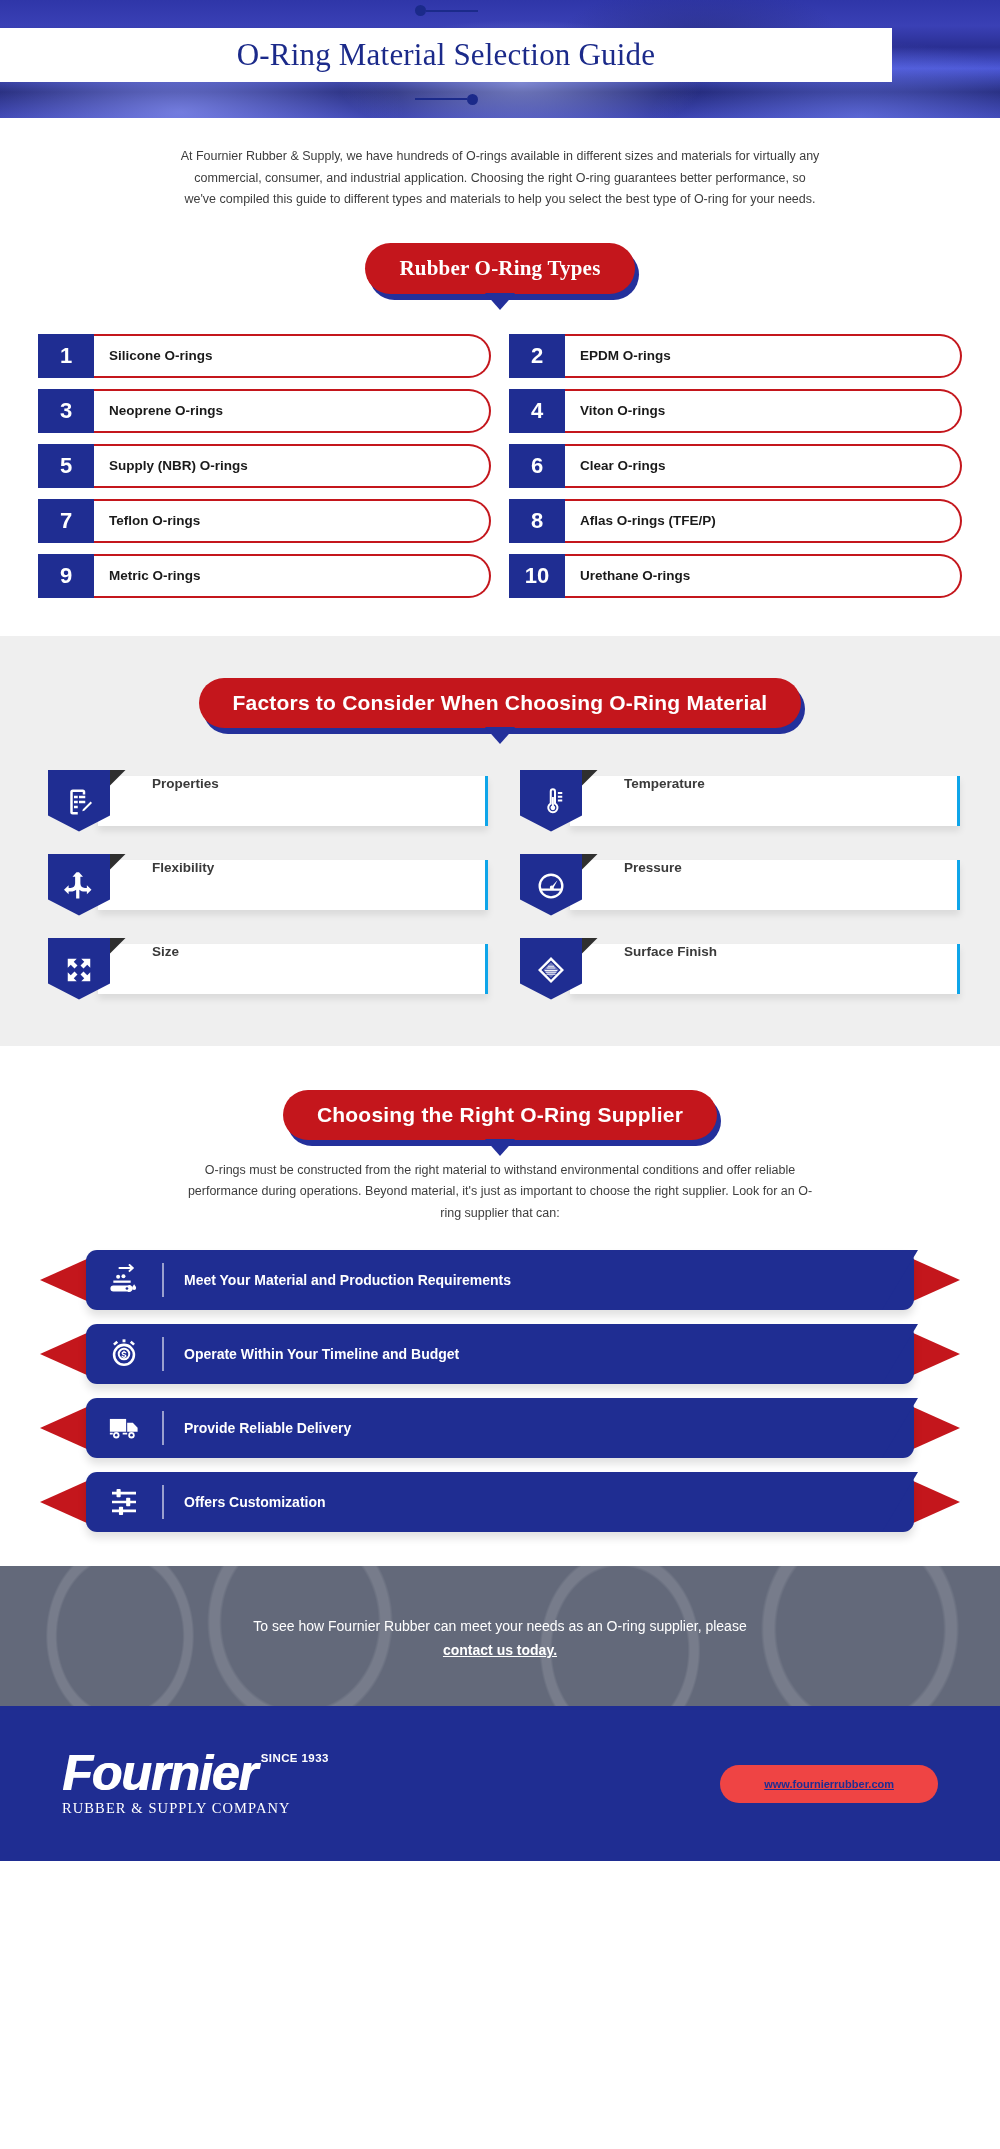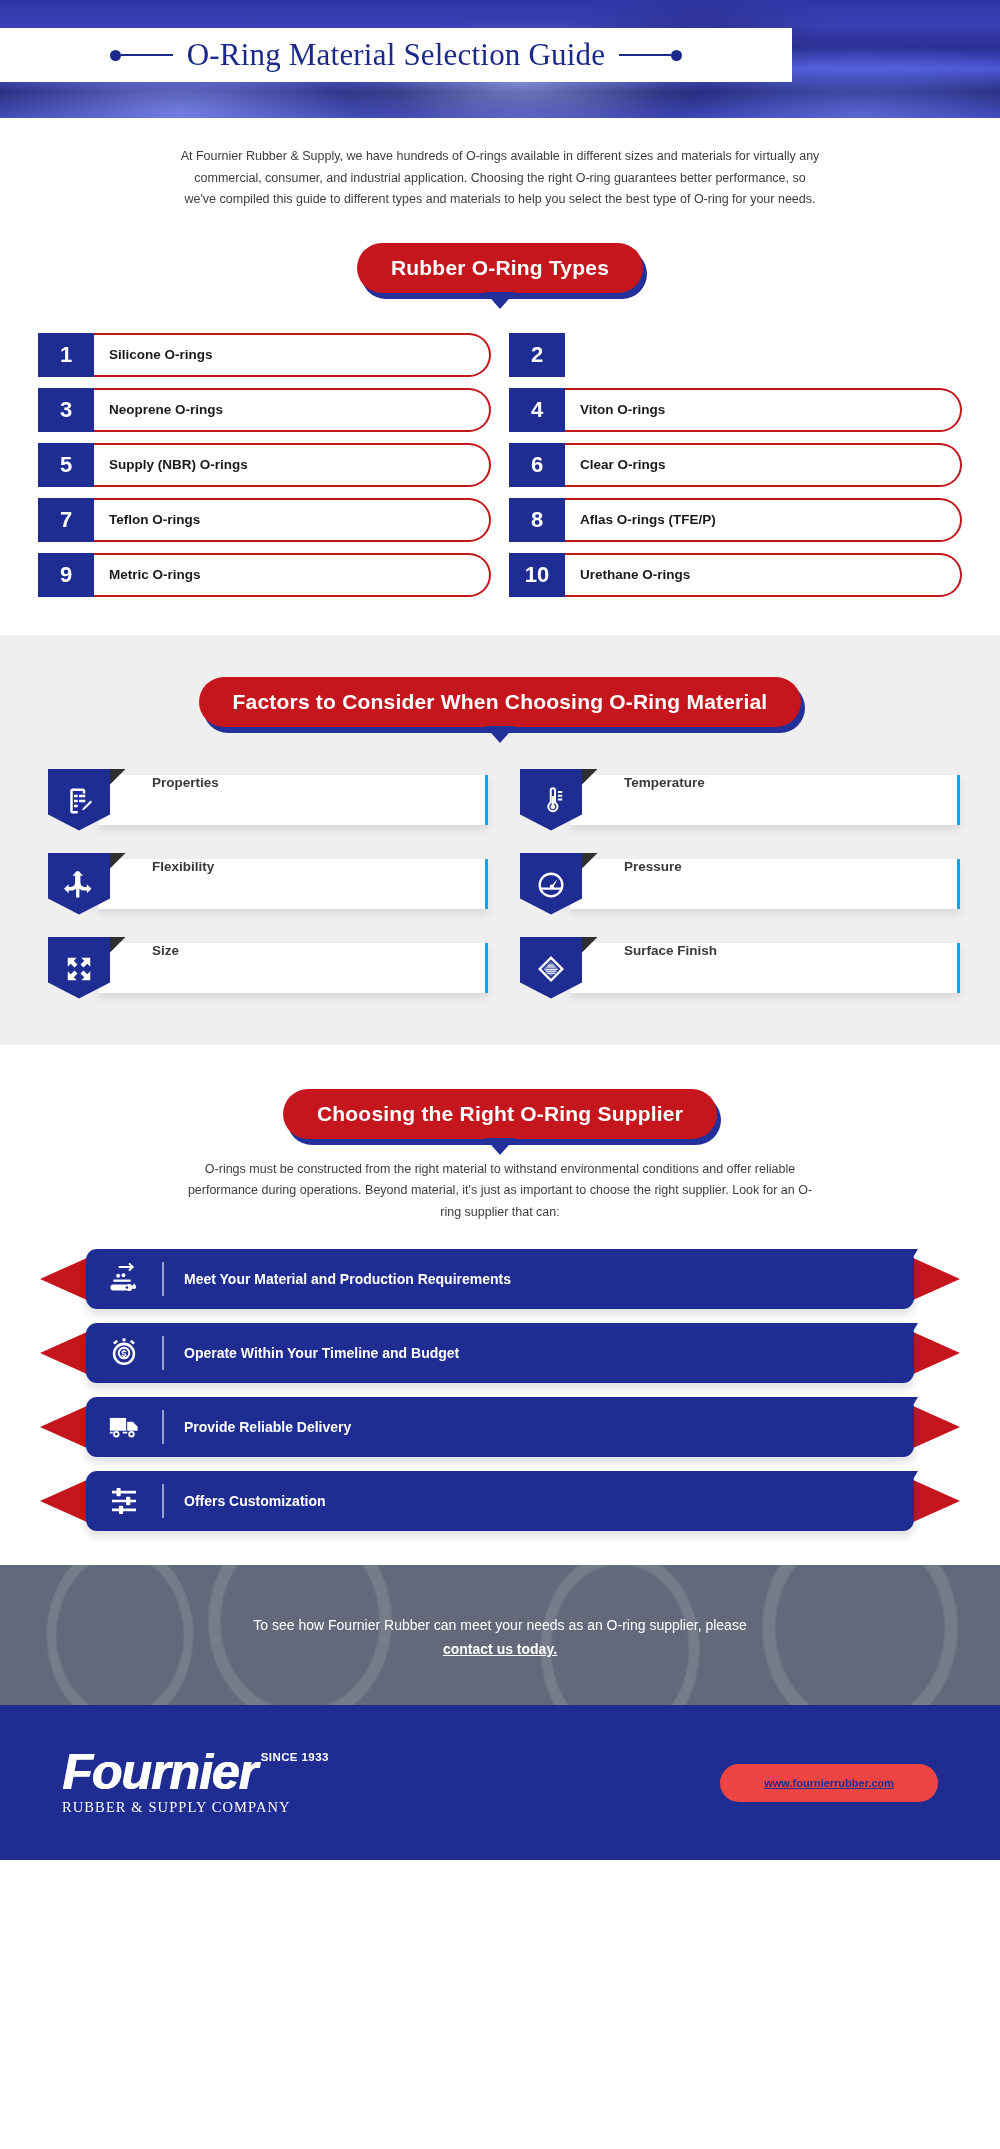--- a/index.html
+++ b/index.html
@@ -13,22 +13,22 @@
 
   
   .hero{position:relative;width:1000px;height:118px;overflow:hidden;
         background:linear-gradient(180deg,#2f36a8 0%,#3a40b5 22%,#2a2f93 40%,#4b57d6 58%,#1e2473 78%,#373fae 100%);}
   .hero::before{content:"";position:absolute;inset:0;
         background:
           radial-gradient(ellipse 320px 120px at 18% 95%, rgba(150,160,255,.65), transparent 70%),
           radial-gradient(ellipse 260px 90px at 52% 70%, rgba(190,200,255,.55), transparent 70%),
           radial-gradient(ellipse 300px 110px at 86% 100%, rgba(120,135,245,.55), transparent 70%),
           radial-gradient(ellipse 200px 70px at 70% 30%, rgba(40,46,130,.7), transparent 70%);}
-  .title-band{position:absolute;top:28px;left:0;width:792px;height:54px;background:#ffffff;
-        display:flex;align-items:center;justify-content:center;gap:0;}
+  .title-band{position:absolute;top:28px;left:0;width:892px;height:54px;background:#ffffff;
+        display:flex;align-items:center;justify-content:center;gap:0;flex-direction:column;}
   .title-text{font-family:"Liberation Serif", serif;font-size:31px;color:#1b2a8a;letter-spacing:.2px;
         white-space:nowrap;padding:0 14px;font-weight:400;}
   .tl-dash{display:flex;align-items:center;}
   .tl-dot{width:11px;height:11px;border-radius:50%;background:#1b2a8a;}
   .tl-line{width:52px;height:2px;background:#1b2a8a;}
   .tl-line.r{width:52px;}
 
   
   .intro{width:640px;margin:0 auto;padding:28px 0 0 0;text-align:center;
          font-size:12.5px;line-height:1.72;color:#3d3d3d;font-stretch:condensed;}
@@ -131,34 +131,35 @@
       <span class="tl-dash">
         <span class="tl-line r"></span>
           <span class="tl-dot"></span>
       </span>
     </div>
   </div>
 
   <p class="intro">At Fournier Rubber &amp; Supply, we have hundreds of O-rings available in different sizes and materials for virtually any commercial, consumer, and industrial application. Choosing the right O-ring guarantees better performance, so we've compiled this guide to different types and materials to help you select the best type of O-ring for your needs.</p>
 
   <div class="pill-wrap" style="margin-top:32px;margin-bottom:40px;">
-    <div style="position:relative;">
+    <div style="position:relative;font-family:Liberation Serif, serif;">
       <div class="pill-shadow"></div>
       <div class="pill">Rubber O-Ring Types</div>
       <div class="pill-arrow"></div>
     </div>
   </div>
 
   <div class="types" id="types-list">
       <div class="type-item">
         <div class="type-num">1</div>
         <div class="type-body">Silicone O-rings</div>
       </div>
       <div class="type-item">
         <div class="type-num">2</div>
+        <div class="type-body">EPDM O-rings</div>
       </div>
       <div class="type-item">
         <div class="type-num">3</div>
         <div class="type-body">Neoprene O-rings</div>
       </div>
       <div class="type-item">
         <div class="type-num">4</div>
         <div class="type-body">Viton O-rings</div>
       </div>
       <div class="type-item">

